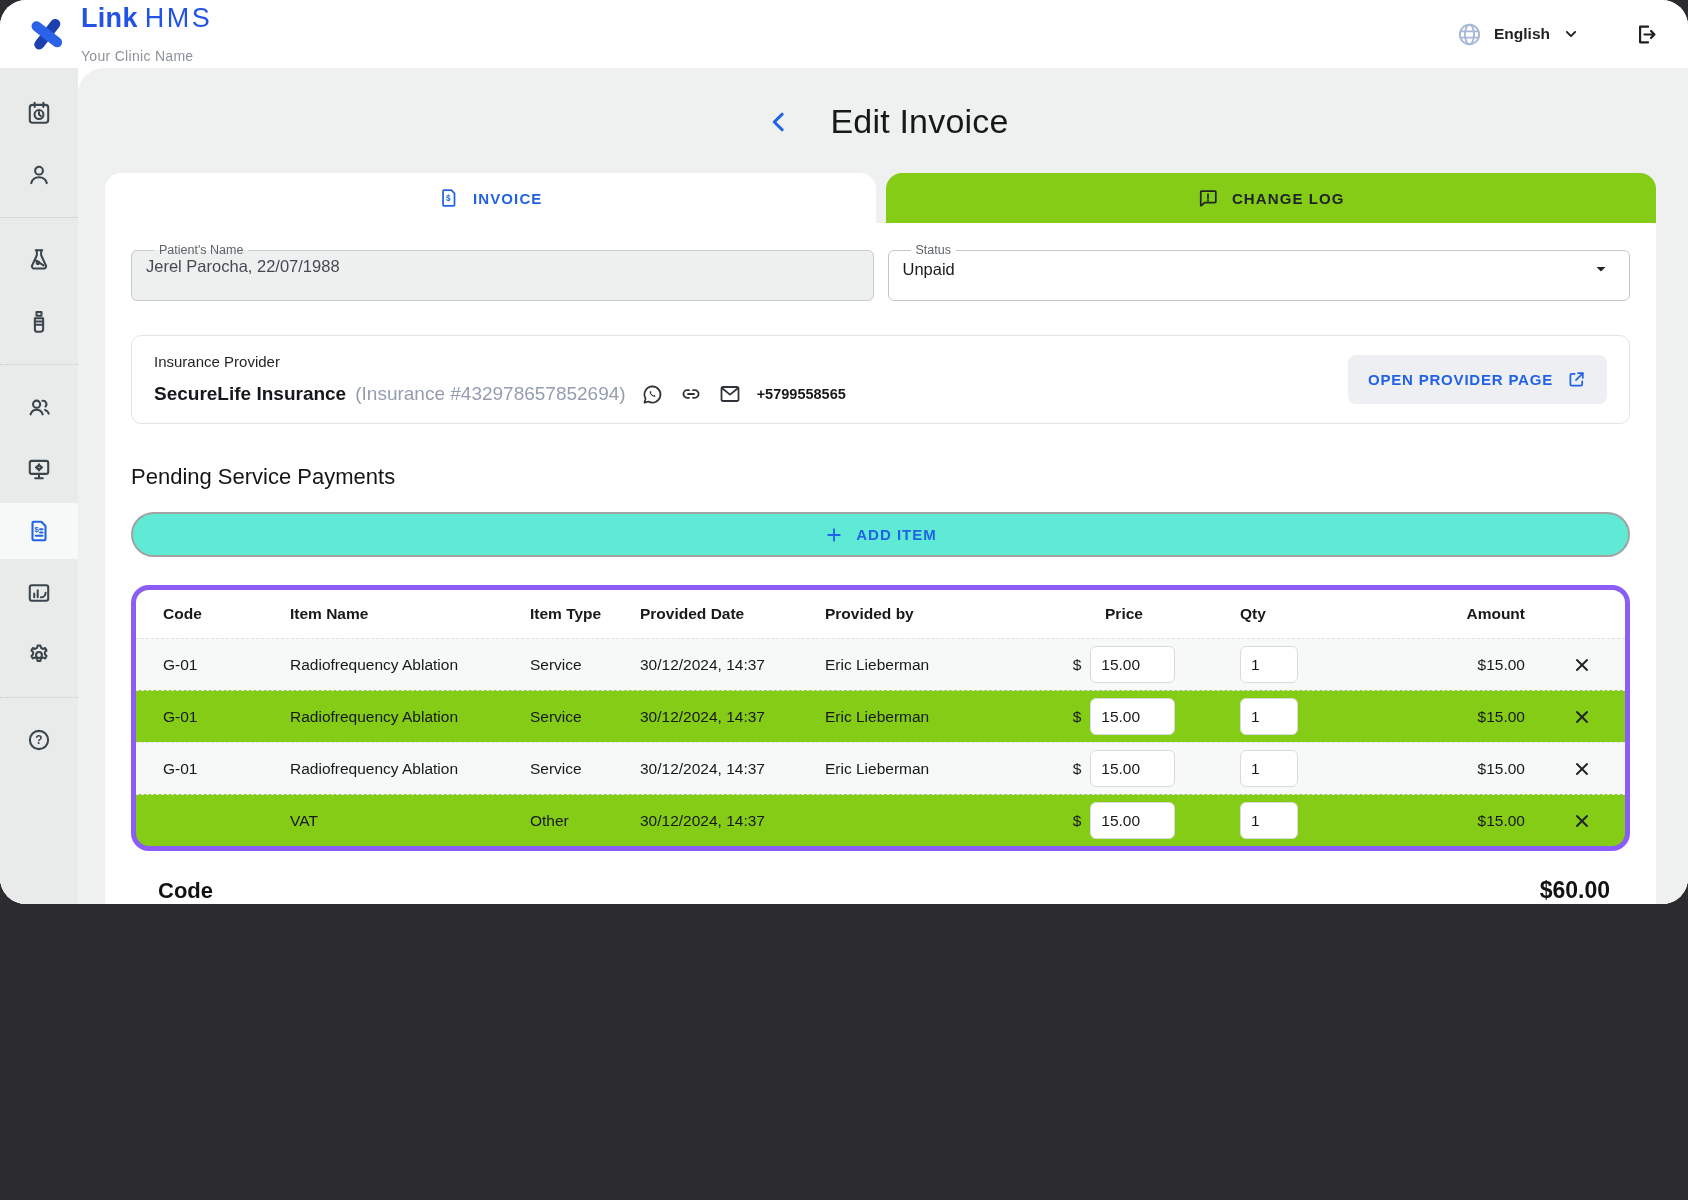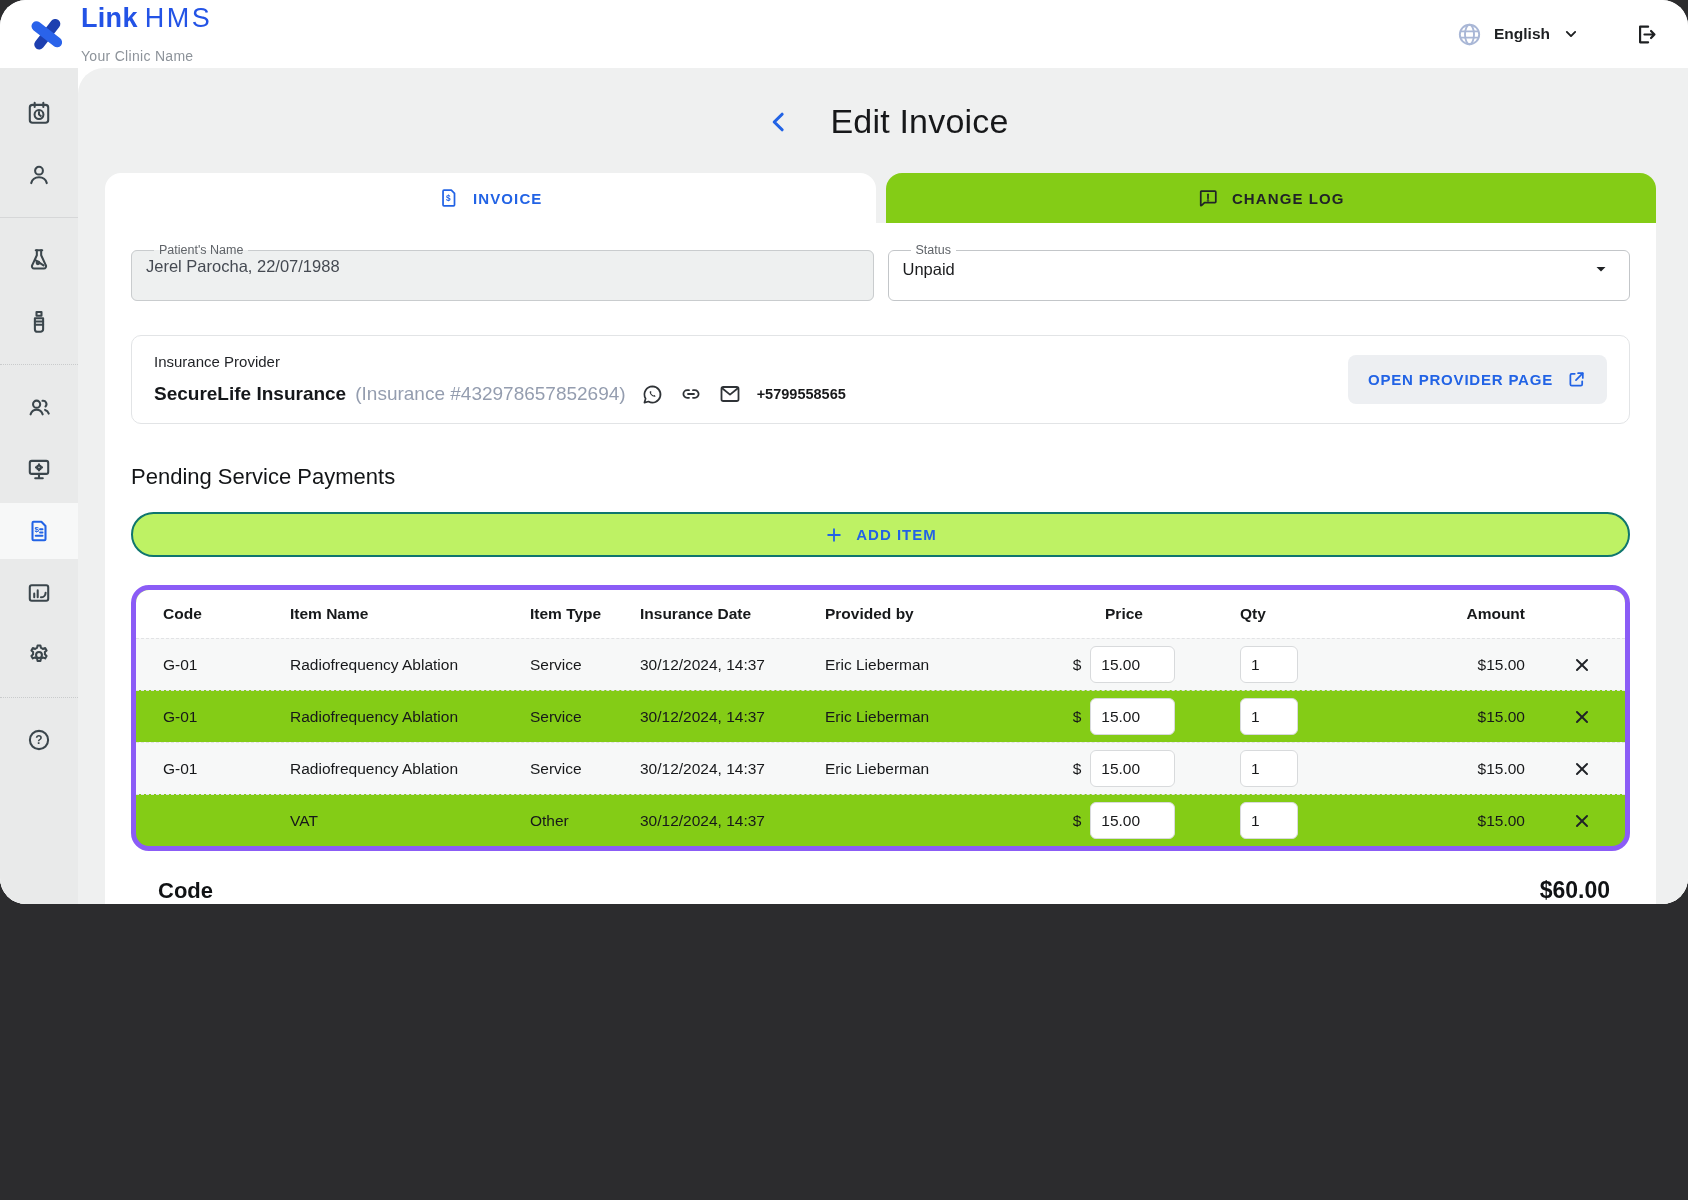--- a/index.html
+++ b/index.html
@@ -59,21 +59,21 @@
   .ins-label { font-size:15px; color:#1f2125; }
   .ins-line { margin-top:12px; display:flex; align-items:center; gap:15px; }
   .ins-name { font-size:19px; font-weight:600; color:#15171a; }
   .ins-policy { font-size:19px; color:#949daf; margin-left:-6px; }
   .icon-btn { background:none; border:none; color:#2f3337; display:flex; cursor:pointer; }
   .ins-phone { font-size:14.5px; font-weight:600; color:#17181a; }
   .open-provider { background:#edeff2; border:none; border-radius:8px; padding:14px 20px; color:#2263e5; font-weight:700; font-size:15px; letter-spacing:.8px; display:flex; align-items:center; gap:13px; cursor:pointer; font-family:inherit; }
 
   
   .pending-heading { margin-top:40px; font-size:22px; font-weight:500; color:#131517; }
-  .add-item { margin-top:22px; width:100%; height:45px; border:2px solid #0f766e; border-radius:24px; background:#bef264; display:flex; align-items:center; justify-content:center; gap:12px; color:#2263e5; font-weight:700; font-size:15px; letter-spacing:1px; cursor:pointer; font-family:inherit; }
+  .add-item { margin-top:22px; width:100%; height:45px; border:2px solid #a3a3a3; border-radius:24px; background:#5eead4; display:flex; align-items:center; justify-content:center; gap:12px; color:#2263e5; font-weight:700; font-size:15px; letter-spacing:1px; cursor:pointer; font-family:inherit; }
 
   .items { margin-top:28px; border:5px solid #8b5cf6; border-radius:18px; overflow:hidden; background:#84cc16; }
   .trow { display:grid; grid-template-columns:150px 240px 110px 185px 215px 190px 145px 1fr 90px; align-items:center; min-height:52px; font-size:15.5px; color:#17181a; }
   .thead { min-height:48px; font-weight:600; color:#17191b; background:#fff; }
   .cell { padding-left:4px; }
   .c-code { padding-left:27px; }
   .c-price { display:flex; align-items:center; justify-content:center; gap:9px; padding-right:18px; }
   .th-price { text-align:center; padding-right:18px; }
   .c-qty { padding-left:14px; }
   .c-amount, .th-amount { text-align:right; padding-right:10px; }
@@ -363,21 +363,21 @@
             </svg>
           </span>
           <span>ADD ITEM</span>
         </button>
 
         <div class="items">
           <div class="trow thead">
             <div class="cell c-code">Code</div>
             <div class="cell">Item Name</div>
             <div class="cell">Item Type</div>
-            <div class="cell">Insurance Date</div>
+            <div class="cell">Provided Date</div>
             <div class="cell">Provided by</div>
             <div class="cell th-price">Price</div>
             <div class="cell c-qty">Qty</div>
             <div class="cell th-amount">Amount</div>
             <div class="cell"></div>
           </div>
           <div class="tbody">
   <div class="trow">
     <div class="cell c-code">G-01</div>
     <div class="cell c-name">Radiofrequency Ablation</div>

